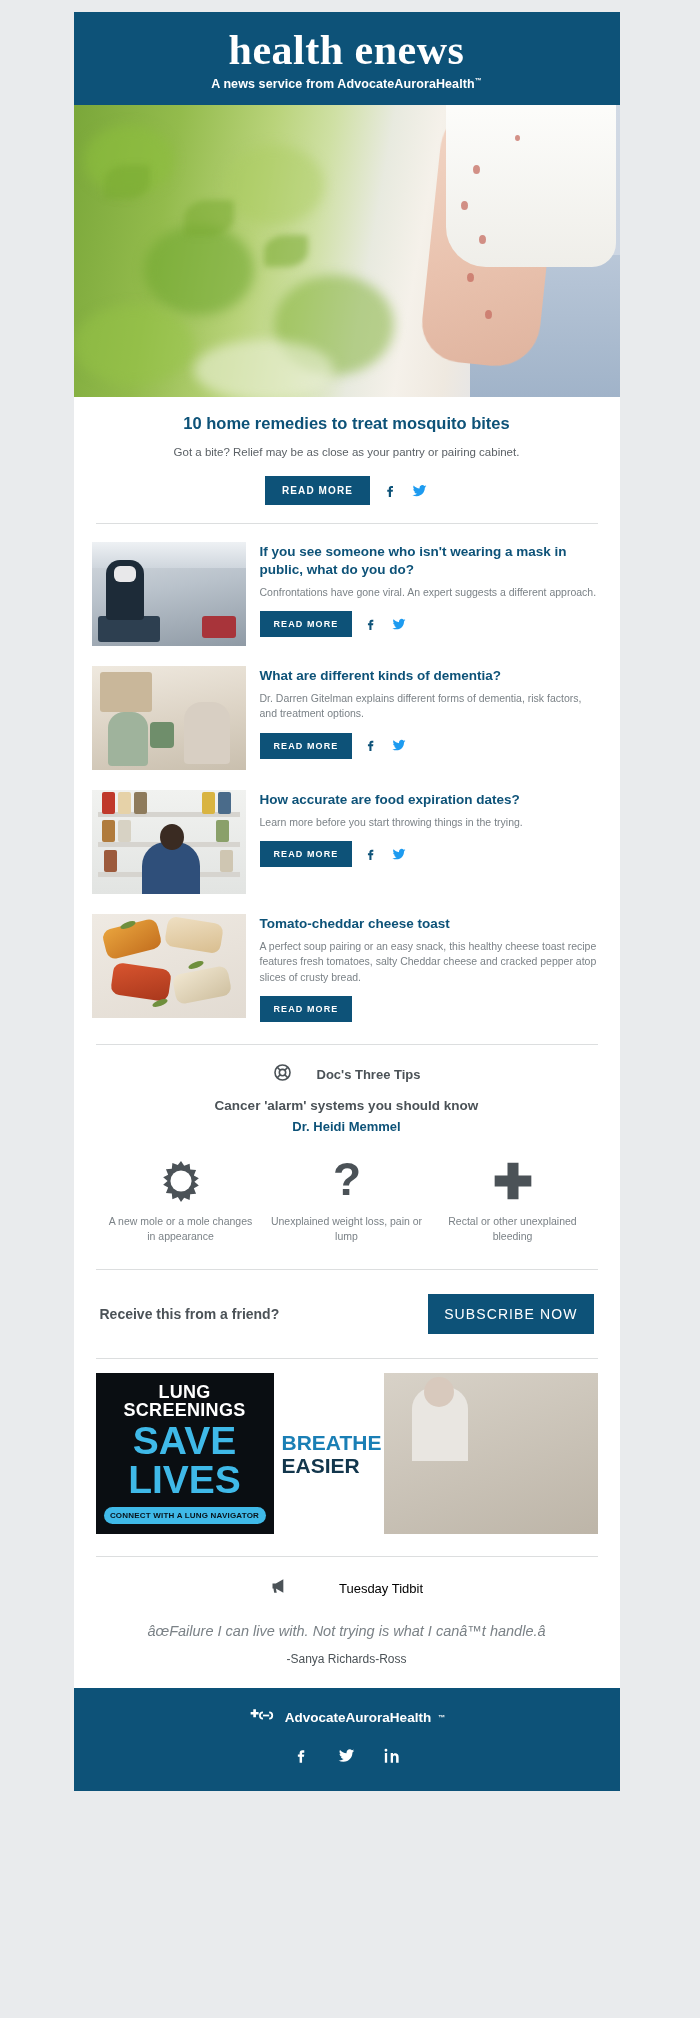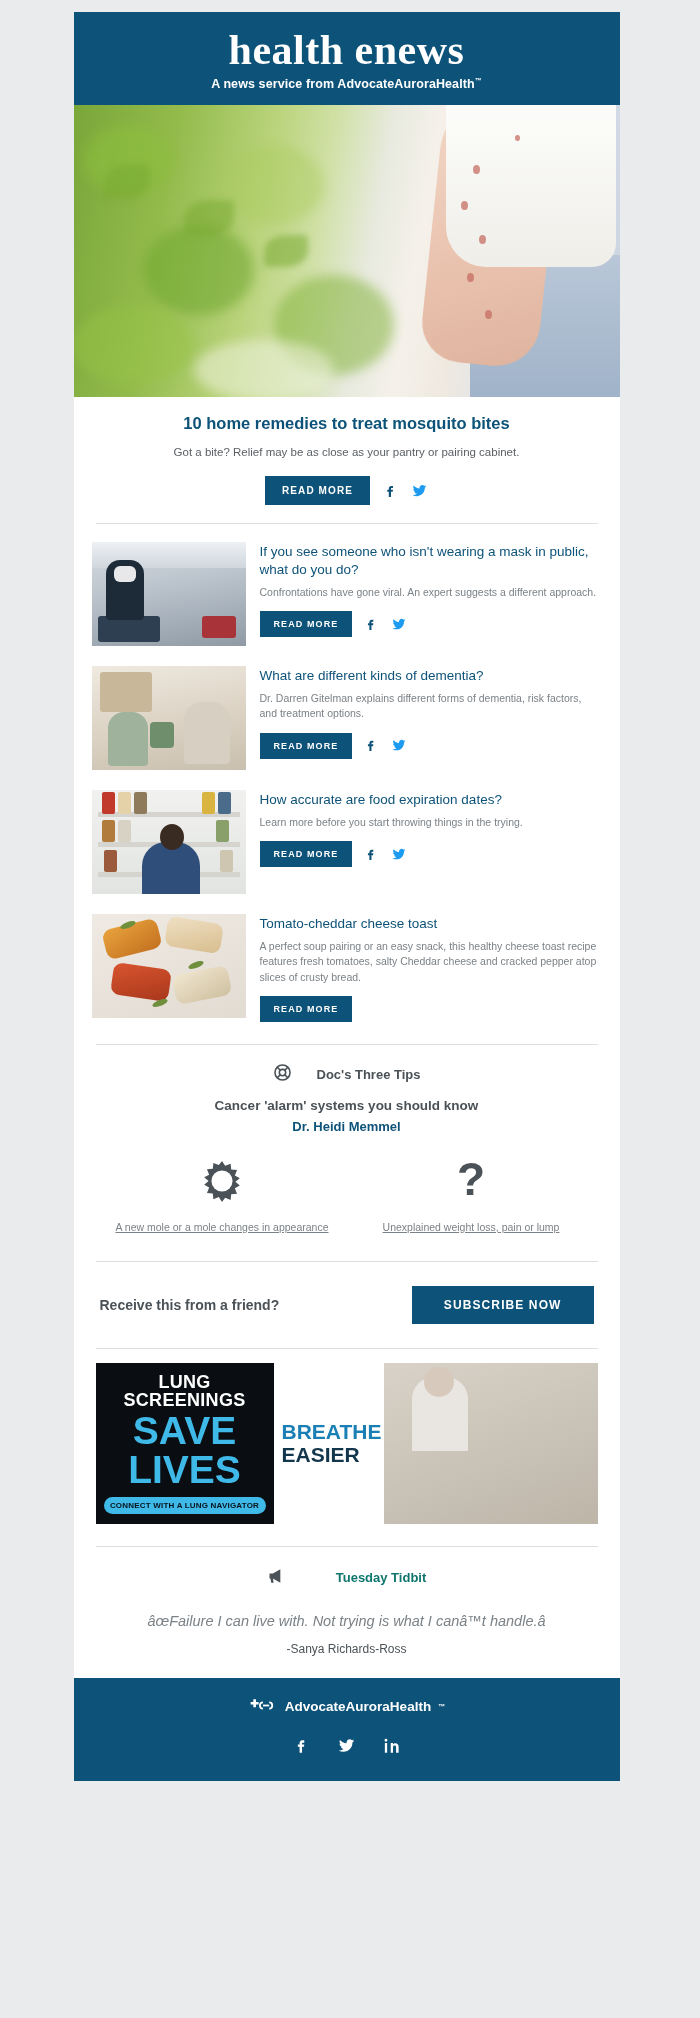--- a/index.html
+++ b/index.html
@@ -98,21 +98,21 @@
 
   
   .articles { padding: 0 0 4px 0; }
   .row { display: flex; gap: 14px; padding: 10px 18px 10px 18px; }
   .row-thumb {
     width: 154px; min-width: 154px; height: 104px; overflow: hidden;
     position: relative;
   }
   .row-body { flex: 1; padding-top: 1px; }
   .row-title {
-    color: #0d5278; font-size: 13.5px; font-weight: 400; line-height: 1.32;
+    color: #0d5278; font-size: 13.5px; font-weight: 700; line-height: 1.32;
   }
   .row-desc {
     color: #7b8287; font-size: 10.5px; line-height: 1.45; margin-top: 6px;
   }
   .row-actions { display: flex; align-items: center; gap: 11px; margin-top: 11px; }
   .row-actions .btn { padding: 8px 14px; font-size: 9px; }
 
   
   .t-mask { background: linear-gradient(170deg,#d8dde2,#b9c2cb 45%,#8f9aa5); }
   .t-mask .f1 { position:absolute; left:14px; top:18px; width:38px; height:60px; background:#1d2b38; border-radius:14px 14px 4px 4px; }
@@ -146,30 +146,30 @@
   .tips-head-label { color: #4b5257; font-size: 13px; font-weight: 700; }
   .tips-sub {
     color: #4b5257; font-size: 13.5px; font-weight: 700; margin-top: 12px;
   }
   .tips-doc {
     color: #0d5278; font-size: 13px; font-weight: 700; margin-top: 6px;
   }
   .tips-grid { display: flex; margin-top: 20px; }
   .tip { flex: 1; padding: 0 6px; }
   .tip-ico { height: 54px; display: flex; align-items: center; justify-content: center; }
-  .tip-cap { color: #7b8287; font-size: 10.5px; line-height: 1.4; margin-top: 12px; text-decoration: underline; }
+  .tip-cap { color: #7b8287; font-size: 10.5px; line-height: 1.4; margin-top: 6px; }
 
   
   .subscribe {
     display: flex; align-items: center; justify-content: space-between;
     padding: 16px 26px 16px 26px;
   }
   .sub-text { color: #4b5257; font-size: 14px; font-weight: 700; }
-  .sub-btn { background:#0d5278; color:#fff; font-size:12px; font-weight:700;
-             letter-spacing:1.1px; padding:12px 32px; }
+  .sub-btn { background:#0d5278; color:#fff; font-size:14px; font-weight:400;
+             letter-spacing:1.1px; padding:12px 16px; }
 
   
   .ads { display: flex; gap: 0; padding: 6px 22px 14px 22px; }
   .ad-left {
     width: 178px; background: #0a0e12; color: #fff; padding: 10px 8px;
     text-align: center; position: relative; overflow: hidden;
   }
   .ad-l1 { font-size: 18px; font-weight: 700; letter-spacing: .3px; line-height:1; }
   .ad-l2 { font-size: 39px; font-weight: 700; color: #3fb9e8; line-height: 1; margin-top: 2px; }
   .ad-l3 {
@@ -187,21 +187,21 @@
     position: relative; overflow: hidden;
   }
   .ad-right .pers { position:absolute; left:28px; top:14px; width:56px; height:74px;
                     background:#e9e6e1; border-radius:22px 22px 0 0; }
   .ad-right .hd { position:absolute; left:40px; top:4px; width:30px; height:30px;
                   background:#d8c9bd; border-radius:50%; }
 
   
   .tidbit { padding: 12px 30px 22px 30px; text-align: center; }
   .tidbit-head { display:flex; align-items:center; justify-content:center; gap:9px; }
-  .tidbit-label { color:#0f766e; font-size:13px; font-weight:700;margin-left:40px; }
+  .tidbit-label { color:#000000; font-size:13px; font-weight:400;margin-left:40px; }
   .tidbit-quote {
     color:#7b8287; font-size:14.5px; font-style: italic; line-height:1.45;
     margin-top: 22px;
   }
   .tidbit-author { color:#4b5257; font-size:12px; margin-top: 10px; }
 
   
   .footer { background:#0d5278; padding: 20px 0 26px 0; text-align:center; }
   .footer-brand {
     color:#fff; font-size:13.5px; font-weight:700;
@@ -405,20 +405,28 @@
           <div class="tip-cap">A new mole or a mole changes in appearance</div>
         </div>
         <div class="tip">
           <div class="tip-ico">
             <svg width="40" height="48" viewBox="0 0 32 48">
               <text x="16" y="38" font-family="Liberation Sans, sans-serif" font-size="46" font-weight="700" fill="#4b5257" text-anchor="middle">?</text>
             </svg>
           </div>
           <div class="tip-cap">Unexplained weight loss, pain or lump</div>
         </div>
+        <div class="tip">
+          <div class="tip-ico">
+            <svg width="44" height="44" viewBox="0 0 48 48">
+              <path fill="#4b5257" d="M18 4h12v14h14v12H30v14H18V30H4V18h14z"></path>
+            </svg>
+          </div>
+          <div class="tip-cap">Rectal or other unexplained bleeding</div>
+        </div>
       </div>
     </div>
 
     <div class="divider"></div>
 
     <div class="subscribe">
       <div class="sub-text">Receive this from a friend?</div>
       <div class="sub-btn">SUBSCRIBE NOW</div>
     </div>
 

